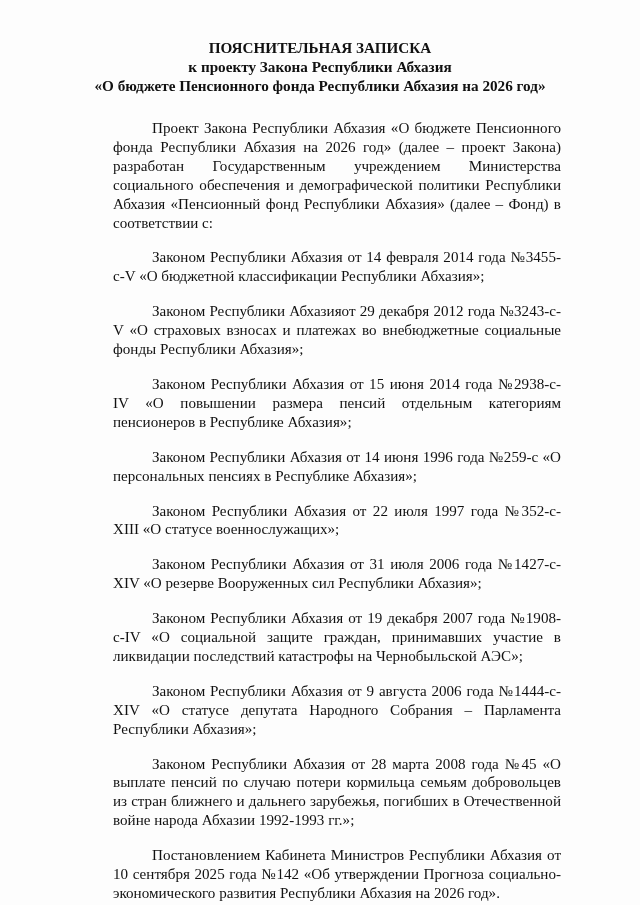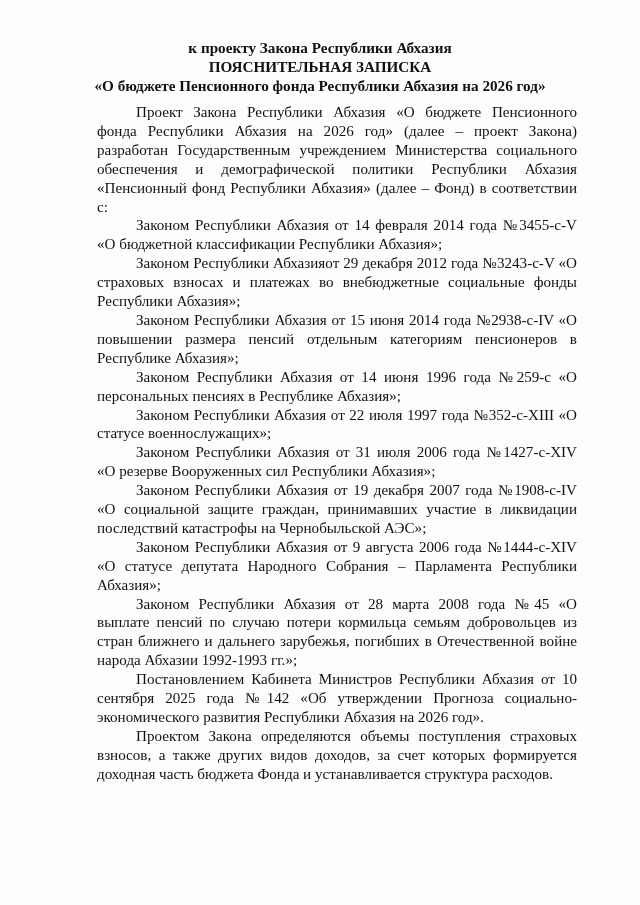--- a/index.html
+++ b/index.html
@@ -37,33 +37,33 @@
     .body {
       position: absolute;
       left: 97px;
       width: 480px;
       top: 103px;
       font-size: 15.1px;
       line-height: 18.9px;
       text-align: justify;
     }
     .para {
-      margin: 0;
+      margin: 16px;
       text-indent: 39px;
       text-align: justify;
       hyphens: none;
     }
   </style>
 </head>
 <body>
 
 <div class="page">
   <div class="header">
+    <div>ПОЯСНИТЕЛЬНАЯ ЗАПИСКА</div>
     <div>к проекту Закона Республики Абхазия</div>
-    <div>ПОЯСНИТЕЛЬНАЯ ЗАПИСКА</div>
     <div>«О бюджете Пенсионного фонда Республики Абхазия на 2026 год»</div>
   </div>
 
   <div class="body">
     <p class="para">Проект Закона Республики Абхазия «О бюджете Пенсионного фонда Республики Абхазия на 2026 год» (далее – проект Закона) разработан Государственным учреждением Министерства социального обеспечения и демографической политики Республики Абхазия «Пенсионный фонд Республики Абхазия» (далее – Фонд) в соответствии с:</p>
     <p class="para">Законом Республики Абхазия от 14 февраля 2014 года №3455-с-V «О бюджетной классификации Республики Абхазия»;</p>
     <p class="para">Законом Республики Абхазияот 29 декабря 2012 года №3243-с-V «О страховых взносах и платежах во внебюджетные социальные фонды Республики Абхазия»;</p>
     <p class="para">Законом Республики Абхазия от 15 июня 2014 года №2938-с-IV «О повышении размера пенсий отдельным категориям пенсионеров в Республике Абхазия»;</p>
     <p class="para">Законом Республики Абхазия от 14 июня 1996 года №259-с «О персональных пенсиях в Республике Абхазия»;</p>
     <p class="para">Законом Республики Абхазия от 22 июля 1997 года №352-с-XIII «О статусе военнослужащих»;</p>

